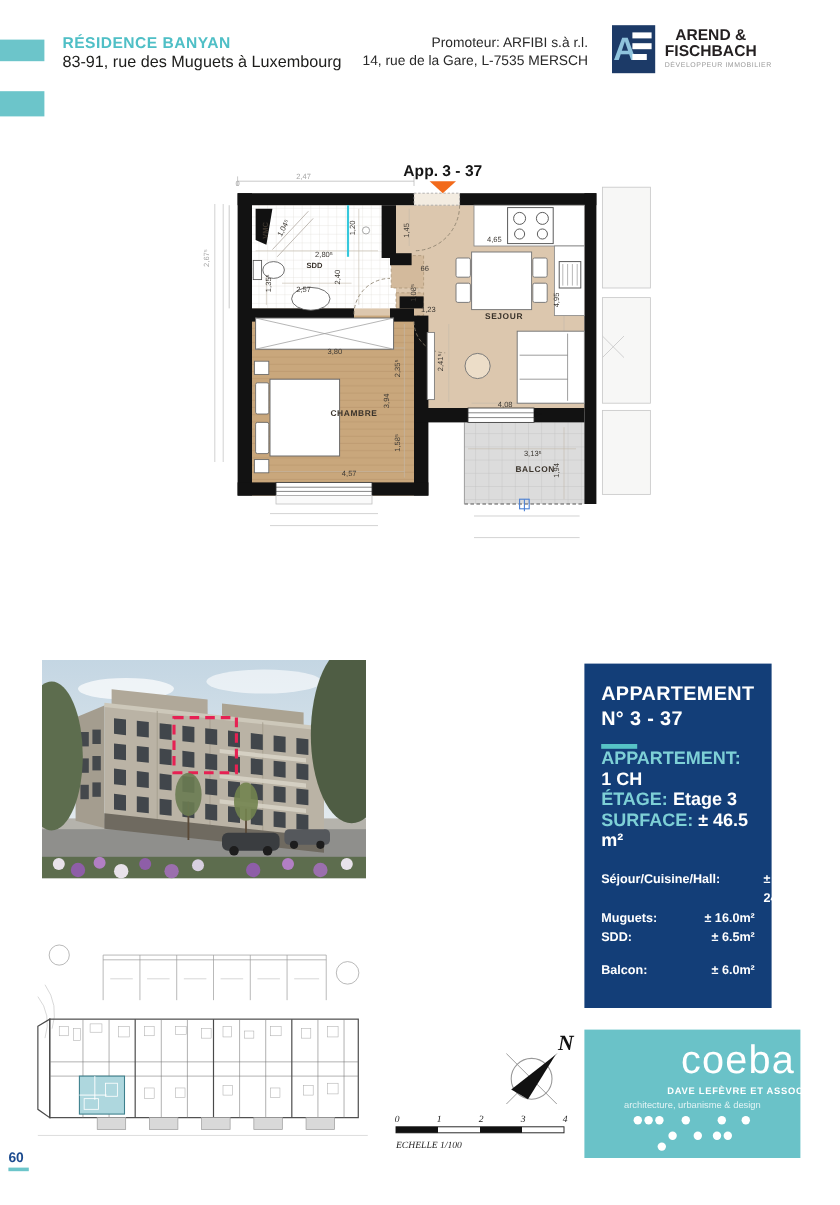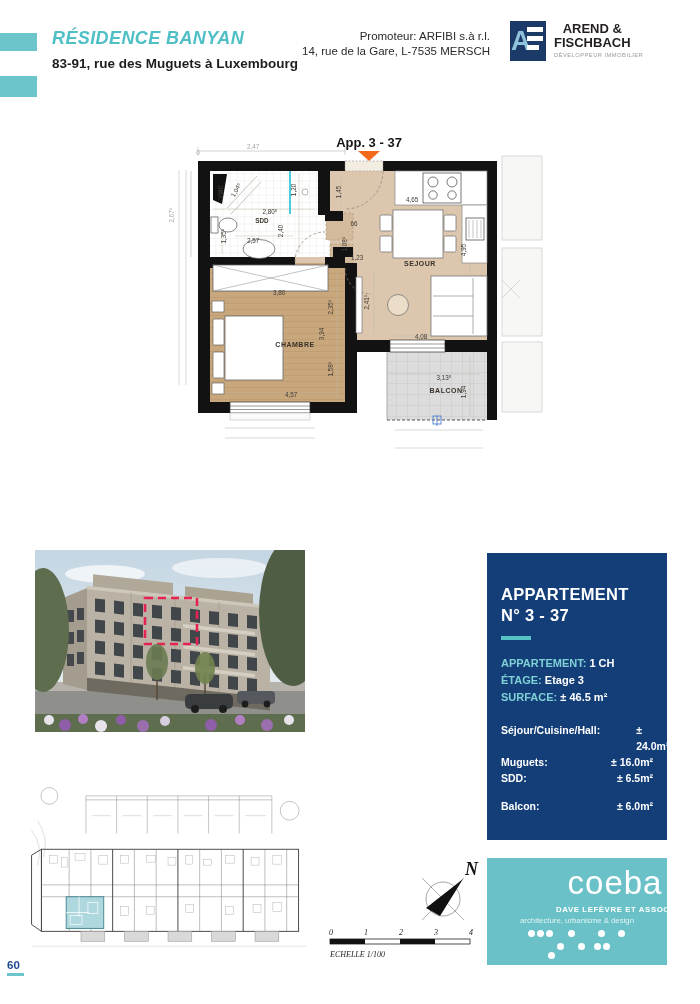--- a/index.html
+++ b/index.html
@@ -2,23 +2,23 @@
 <html><head>
 <meta charset="utf-8">
 <style>
   html,body{margin:0;padding:0;background:#ffffff;}
   .page{position:relative;width:700px;height:1004px;background:#fff;overflow:hidden;
         font-family:"Liberation Sans",sans-serif;}
 
   
   .teal-sq{position:absolute;left:0;background:#6cc5ca;width:37px;}
   #sq1{top:33px;height:18px;} #sq2{top:76px;height:21px;}
-  .proj-name{position:absolute;left:52px;top:28px;font-size:18px;font-weight:bold;
-             letter-spacing:.4px;color:#4fbfc6;font-style:italic;}
-  .proj-addr{position:absolute;left:52px;top:56px;font-size:13.5px;font-weight:bold;color:#1d1d1b;}
+  .proj-name{position:absolute;left:52px;top:28px;font-size:13px;font-weight:bold;
+             letter-spacing:.4px;color:#4fbfc6;}
+  .proj-addr{position:absolute;left:52px;top:44px;font-size:13.5px;font-weight:normal;color:#1d1d1b;}
   .promoter{position:absolute;left:295px;top:29px;width:195px;text-align:right;
             font-size:11.5px;color:#2a2a2a;line-height:15px;}
   .af-logo{position:absolute;left:510px;top:21px;width:180px;height:46px;}
   .af-sq{position:absolute;left:0;top:0;width:36px;height:40px;background:#1c3a67;}
   .af-a{position:absolute;left:1px;top:5px;font-size:27px;font-weight:bold;color:#8fc3dc;
         font-family:"Liberation Sans",sans-serif;}
   .af-bar{position:absolute;left:17px;background:#ffffff;width:16px;height:5px;}
   .af-name{position:absolute;left:44px;top:1px;font-size:13px;font-weight:bold;color:#231f20;line-height:14px;text-align:center;}
   .af-tag{position:absolute;left:44px;top:31px;font-size:5.8px;letter-spacing:.45px;color:#9b9b9b;}
 
@@ -27,25 +27,25 @@
   .pl-dim{font-size:6.3px;fill:#3e3a35;font-family:"Liberation Sans",sans-serif;}
   .pl-dim-out{font-size:6.3px;fill:#a6a6a6;font-family:"Liberation Sans",sans-serif;}
   .pl-room{font-size:7px;font-weight:bold;letter-spacing:.5px;fill:#3a332b;font-family:"Liberation Sans",sans-serif;}
   .pl-room-sm{font-size:6.3px;font-weight:bold;fill:#3a332b;font-family:"Liberation Sans",sans-serif;}
   .pl-app{font-size:13px;font-weight:bold;fill:#161616;font-family:"Liberation Sans",sans-serif;}
 
   
   #photo{position:absolute;left:35px;top:550px;width:270px;height:182px;}
 
   
-  .panel{position:absolute;left:487px;top:553px;width:180px;height:287px;background:#133e78;
-         box-sizing:border-box;padding:31px 14px 0 14px;color:#fff;}
+  .panel{position:absolute;left:487px;top:553px;width:156px;height:287px;background:#133e78;
+         box-sizing:border-box;padding:15px 14px 0 14px;color:#fff;}
   .panel-title{font-size:16.5px;font-weight:bold;line-height:21px;letter-spacing:.3px;}
   .panel-rule{width:30px;height:4px;background:#56c3c6;margin-top:10px;}
-  .specs{margin-top:15px;font-size:11px;font-weight:bold;line-height:17px;}
+  .specs{font-size:15px;font-weight:bold;line-height:17px;}
   .spec-label{color:#7ed0d6;} .spec-val{color:#ffffff;font-weight:bold;}
   .areas{margin-top:16px;font-size:10.5px;font-weight:bold;line-height:16px;}
   .area-row{display:flex;justify-content:space-between;gap:36px;}
   .gap{height:12px;}
 
   
   #siteplan{position:absolute;left:28px;top:786px;width:285px;height:178px;}
   #compass{position:absolute;left:413px;top:855px;width:75px;height:70px;}
   #scalebar{position:absolute;left:328px;top:926px;width:150px;height:36px;}
   .sc-txt{font-family:"Liberation Serif",serif;font-style:italic;font-size:8px;fill:#222;}

